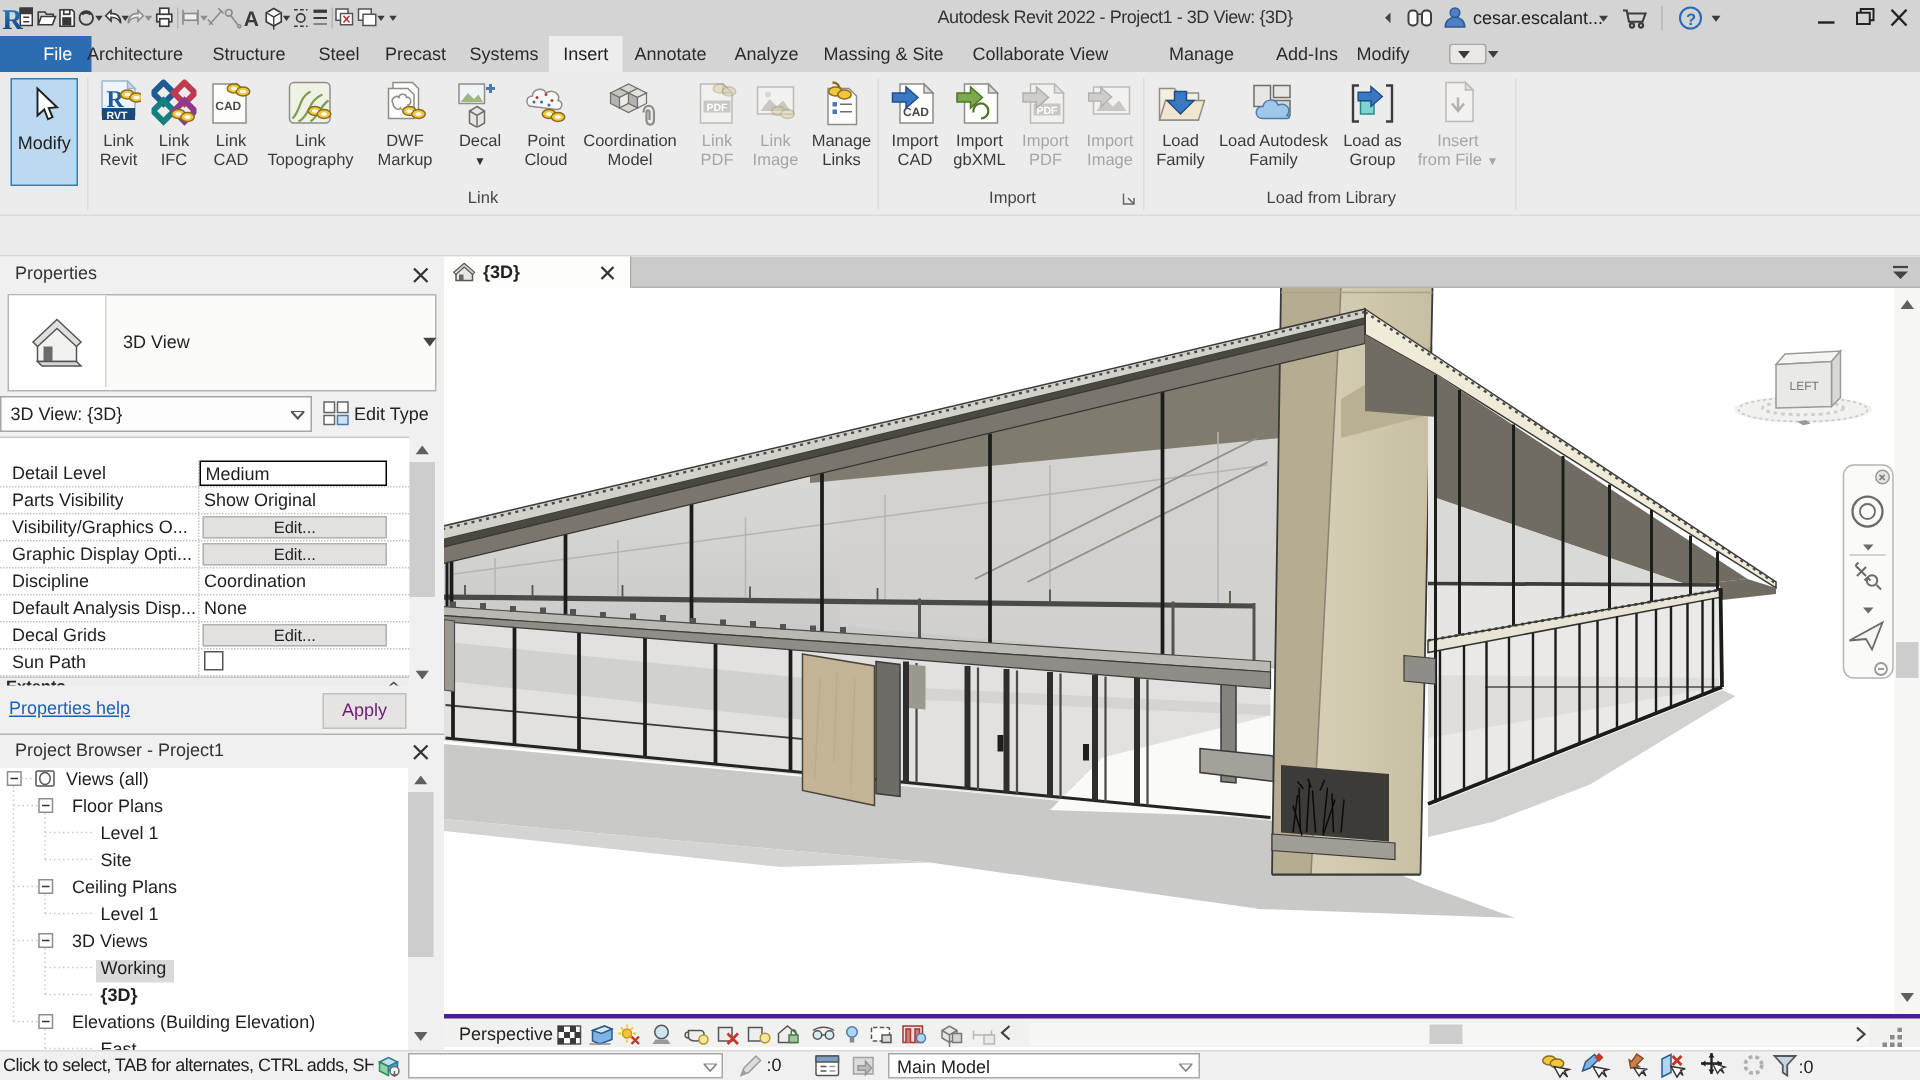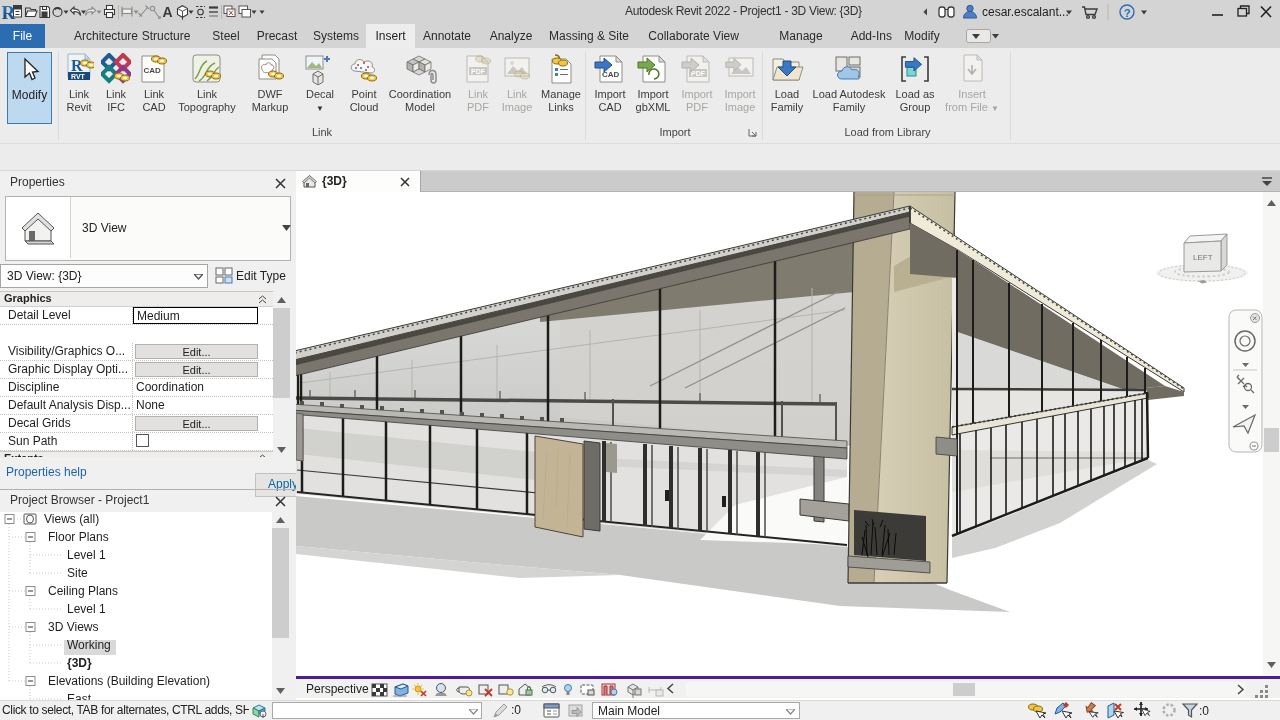--- a/index.html
+++ b/index.html
@@ -5,21 +5,21 @@
   html,body{margin:0;padding:0;}
   body{width:1280px;height:720px;overflow:hidden;font-family:"Liberation Sans",sans-serif;-webkit-font-smoothing:antialiased;}
   #app{position:relative;width:1280px;height:720px;background:#fff;}
   .abs{position:absolute;}
   
   #titlebar{left:0;top:0;width:1280px;height:24px;background:#d4d4d4;}
   #titlebar .ttl{position:absolute;left:625px;top:4px;font-size:12px;color:#333;letter-spacing:-0.3px;}
   
   #tabrow{left:0;top:24px;width:1280px;height:24px;background:#d4d4d4;}
   .rtab{position:absolute;top:0;height:24px;font-size:12px;color:#2b2b2b;text-align:center;line-height:24px;}
-  .rtab.file{background:#2b6cb3;color:#fff;}
+  .rtab.file{background:#2b6cb3;color:#fff;padding-left:16px;}
   .rtab.active{background:#ededed;color:#222;}
   
   #ribbon{left:0;top:48px;width:1280px;height:95px;background:#ececec;border-bottom:1px solid #dcdcdc;}
   .rbtn{position:absolute;top:5px;text-align:center;font-size:11px;color:#3b3b3b;line-height:13px;}
   .rbtn .ic{display:block;margin:0 auto 3px auto;}
   .rbtn.dis{color:#a8a6a2;}
   .gsep{position:absolute;top:4px;height:88px;width:1px;background:#dcdcdc;}
   .glabel{position:absolute;top:78px;font-size:11px;color:#444;text-align:center;}
   #modifyBtn{position:absolute;left:7px;top:4px;width:43px;height:70px;background:#bcd9f0;border:1px solid #3a7cad;text-align:center;font-size:12px;color:#222;}
   #selectLbl{position:absolute;left:6px;top:66px;width:52px;font-size:11px;color:#444;margin-top:36px;}
@@ -155,21 +155,21 @@
           <path d="M1240.5 8.5 v-2.5 h8.5 v7.5 h-2.5"></path>
       </g>
       <g stroke="#222" stroke-width="1.6">
           <path d="M1261 6.5 l10 10.5 M1271 6.5 l-10 10.5"></path>
         </g>
     </svg>
     <div class="ttl">Autodesk Revit 2022 - Project1 - 3D View: {3D}</div>
   </div>
   <div id="tabrow" class="abs">
     <div class="rtab file" style="left:0;width:45px;">File</div>
-    <div class="rtab" style="left:68px;width:76px;">Architecture</div>
+    <div class="rtab" style="left:52px;width:76px;">Architecture</div>
     <div class="rtab" style="left:134px;width:64px;">Structure</div>
     <div class="rtab" style="left:204px;width:44px;">Steel</div>
     <div class="rtab" style="left:250px;width:54px;">Precast</div>
     <div class="rtab" style="left:308px;width:56px;">Systems</div>
     <div class="rtab active" style="left:366px;width:49px;">Insert</div>
     <div class="rtab" style="left:417px;width:60px;">Annotate</div>
     <div class="rtab" style="left:483px;width:56px;">Analyze</div>
     <div class="rtab" style="left:543px;width:92px;">Massing &amp; Site</div>
     <div class="rtab" style="left:641px;width:76px;">Collaborate</div>
     <div class="rtab" style="left:704px;width:44px;">View</div>
@@ -484,30 +484,28 @@
       <svg class="abs" style="left:5px;top:3px" width="18" height="18" viewBox="0 0 18 18">
         <rect x="1" y="1" width="7" height="7" fill="#fff" stroke="#666"></rect>
         <rect x="1" y="10" width="7" height="6" fill="#fff" stroke="#666"></rect>
         <rect x="10" y="1" width="7" height="7" fill="#fff" stroke="#666"></rect>
         <rect x="10" y="10" width="7" height="6" fill="#cfe0f0" stroke="#4a7ab0"></rect>
       </svg>
       <div class="abs" style="left:26px;top:5px;font-size:12px;color:#222;">Edit Type</div>
     </div>
 
     <div class="abs" style="left:0;top:120px;width:273px;height:166px;background:#fff;border-top:1px solid #c9c7c3;">
-      <div class="abs" style="left:0;top:0;width:273px;height:14px;background:#eeedec;border-bottom:1px solid #d2d0cc;">
-        <div class="abs" style="left:4px;top:0px;font-size:11px;font-weight:bold;color:#222;">Graphics</div>
-        <svg class="abs" style="left:258px;top:3px" width="9" height="9" viewBox="0 0 9 9">
-            <path d="M1 4 l3.5-3 3.5 3 M1 8 l3.5-3 3.5 3" stroke="#444" fill="none"></path>
-          </svg>
-      </div>
       <div class="grid-rows abs" style="left:0;top:15px;width:273px;height:144px;">
         <div class="prow" style="top:0">
             <span class="pl">Detail Level</span>
             <div class="abs" style="left:133px;top:0px;width:125px;height:17px;border:1px solid #000;background:#fff;box-sizing:border-box;font-size:12px;color:#1e1e1e;padding:1px 0 0 3px;">Medium</div>
+          </div>
+        <div class="prow" style="top:18px">
+            <span class="pl">Parts Visibility</span>
+            <span class="pv">Show Original</span>
           </div>
         <div class="prow" style="top:36px">
             <span class="pl">Visibility/Graphics O...</span>
             <div class="editbtn" style="left:135px;top:1px;width:123px;">Edit...</div>
           </div>
         <div class="prow" style="top:54px">
             <span class="pl">Graphic Display Opti...</span>
             <div class="editbtn" style="left:135px;top:1px;width:123px;">Edit...</div>
           </div>
         <div class="prow" style="top:72px">
@@ -539,22 +537,22 @@
             <path d="M0 6 L4.5 0 L9 6 Z" fill="#606060"></path>
           </svg>
         <div class="abs" style="left:0;top:16px;width:17px;height:90px;background:#cdcdcd;"></div>
         <svg class="abs" style="left:4px;top:155px" width="9" height="6" viewBox="0 0 9 6">
             <path d="M0 0 L4.5 6 L9 0 Z" fill="#606060"></path>
           </svg>
       </div>
     </div>
 
     <div class="abs" style="left:0;top:286px;width:295px;height:32px;background:#f0f0f0;">
-      <div class="abs" style="left:6px;top:8px;font-size:12px;color:#1b62b5;">Properties help</div>
-      <div class="abs" style="left:215px;top:16px;width:54px;height:22px;background:#e5e4e2;border:1px solid #c3c1bd;font-size:12px;color:#0369a1;text-align:center;line-height:21px;margin-left:40px;">Apply</div>
+      <div class="abs" style="left:6px;top:8px;font-size:12px;color:#1b62b5;text-decoration:underline;">Properties help</div>
+      <div class="abs" style="left:215px;top:5px;width:54px;height:22px;background:#e5e4e2;border:1px solid #c3c1bd;font-size:12px;color:#701a75;text-align:center;line-height:21px;">Apply</div>
     </div>
 
     <div class="abs" style="left:0;top:318px;width:296px;height:211px;border-top:1px solid #b5b2ae;">
       <div class="phead" style="top:3px;left:10px;">Project Browser - Project1</div>
       <svg class="abs" style="left:275px;top:6px" width="11" height="11" viewBox="0 0 11 11">
           <path d="M1 1 l9 9 M10 1 l-9 9" stroke="#333" stroke-width="1.5"></path>
         </svg>
       <div class="abs" style="left:0;top:22px;width:272px;height:189px;background:#fff;overflow:hidden;" id="tree">
         <svg class="abs" style="left:0;top:0" width="272" height="189" viewBox="0 0 272 189">
           <g stroke="#c8c8c8" stroke-dasharray="1 2">

